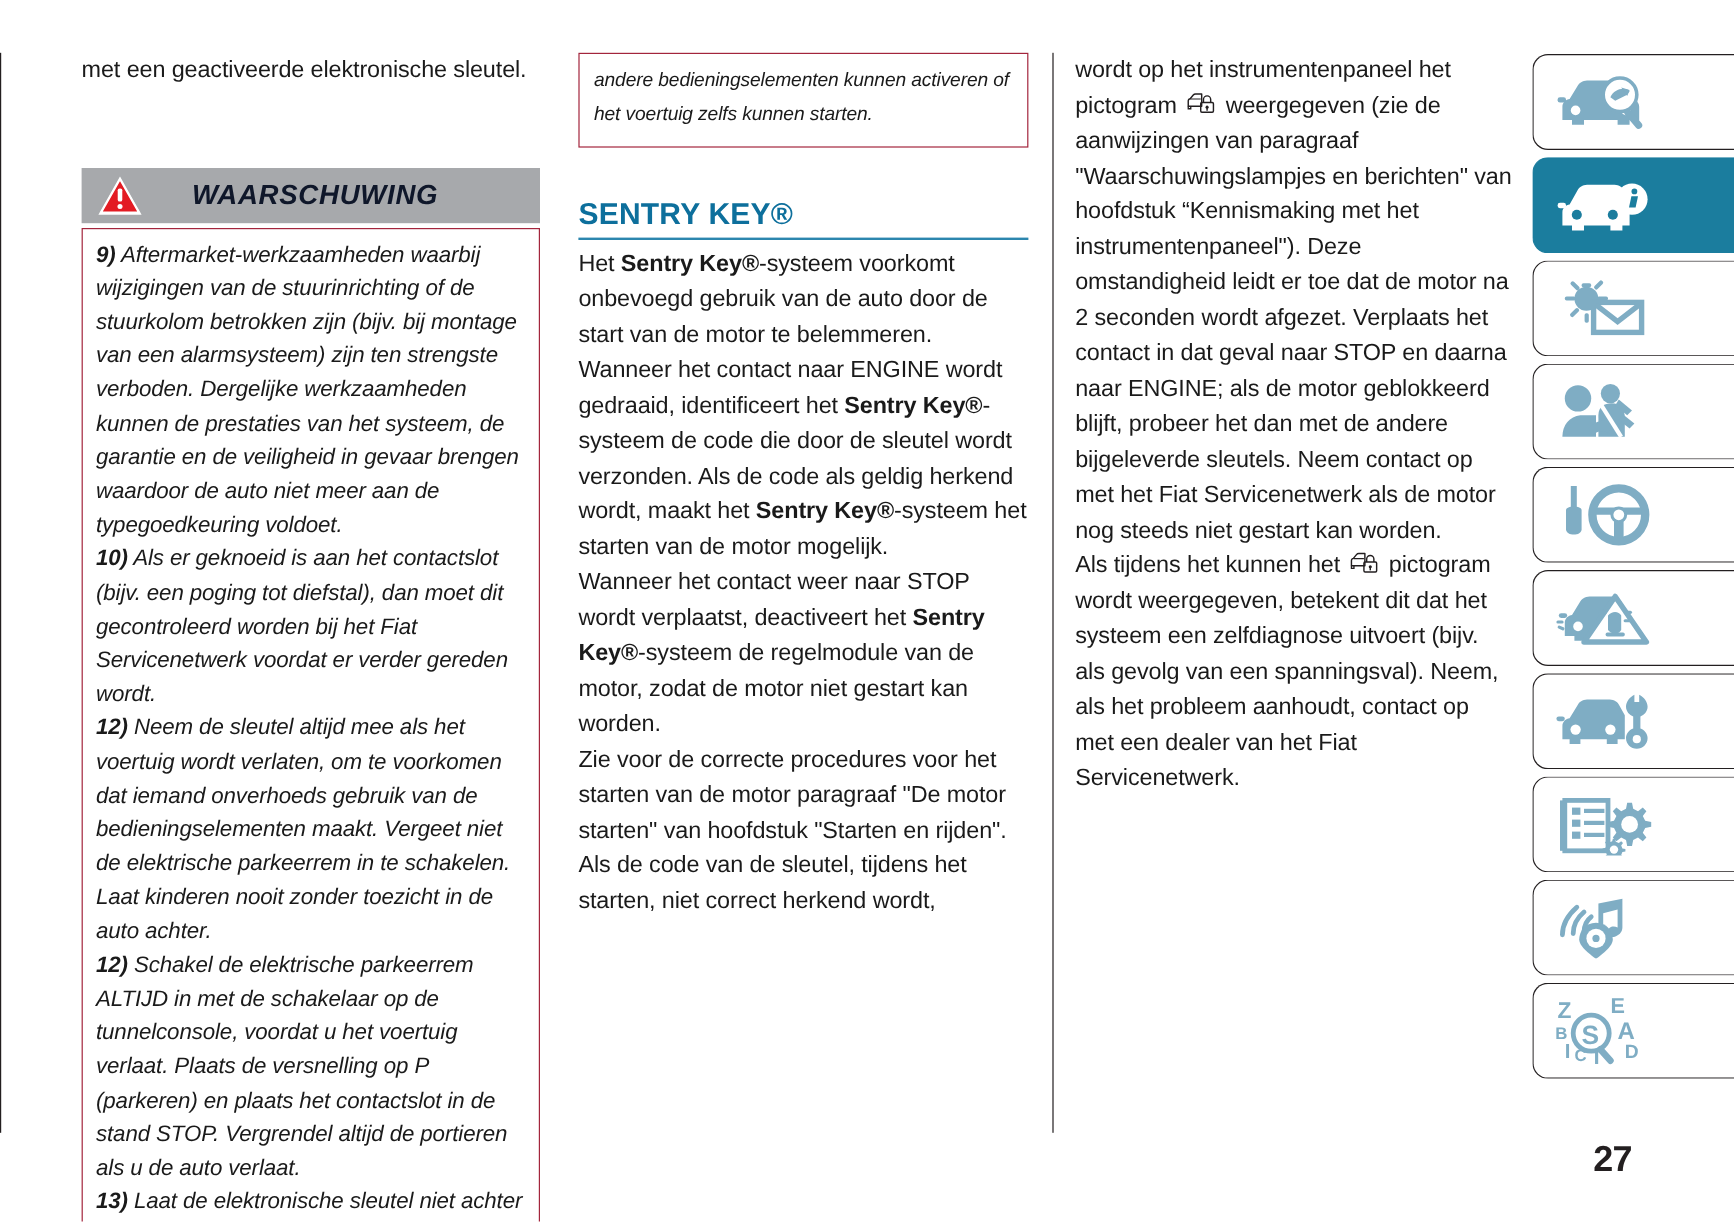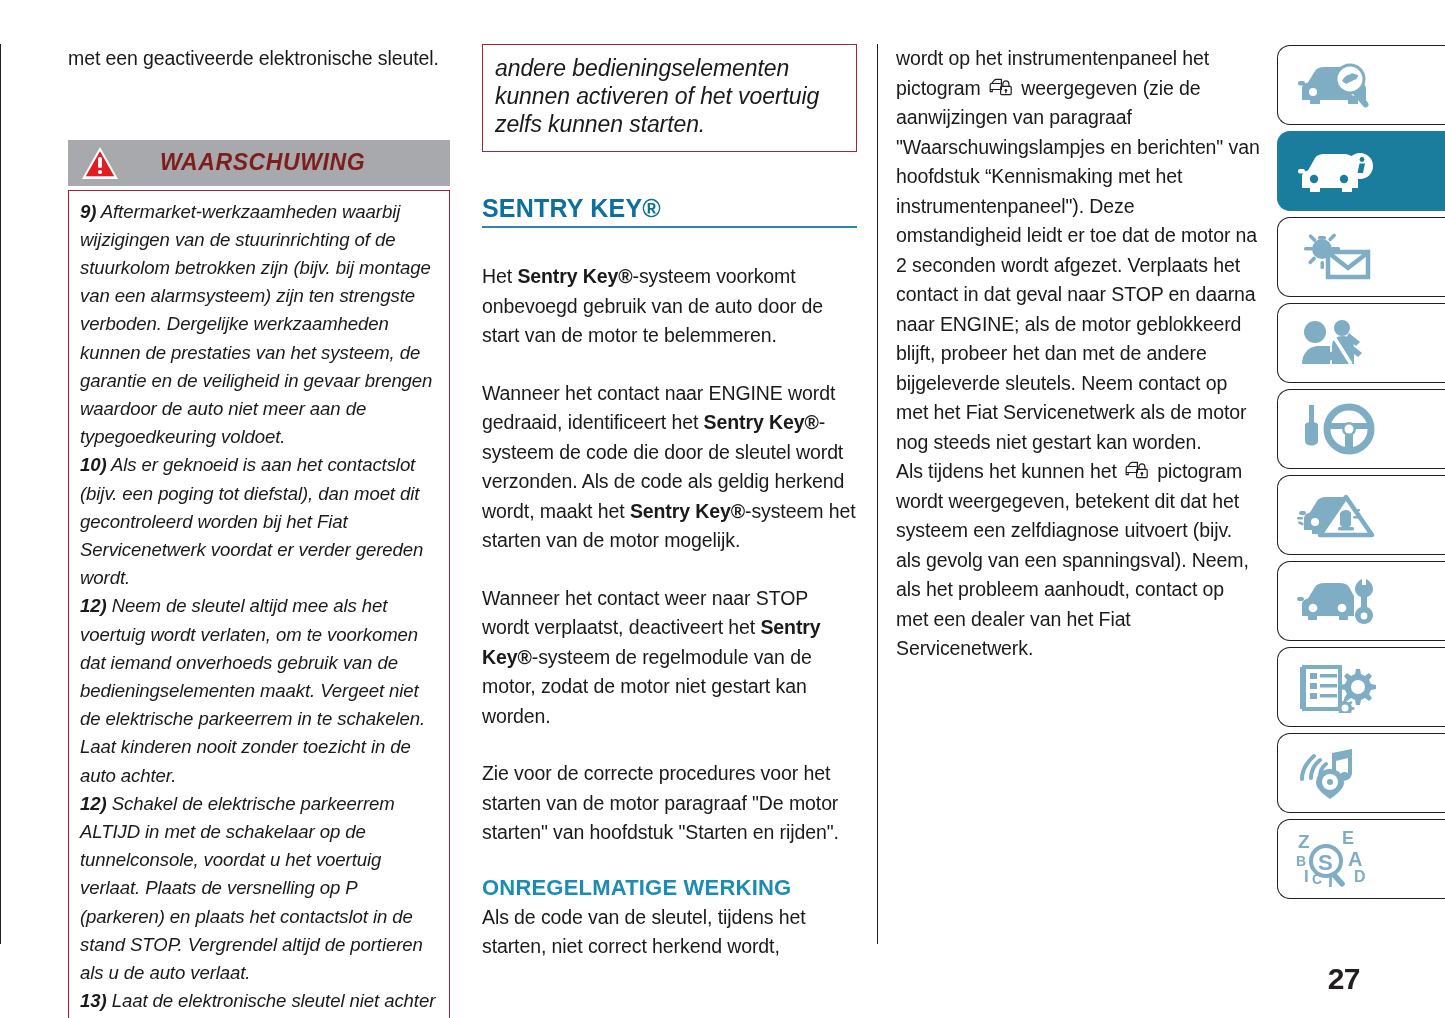--- a/index.html
+++ b/index.html
@@ -40,42 +40,42 @@
     top: 44px;
     width: 1px;
     height: 900px;
     background: #231f20;
   }
   .divider-2 { left: 877px; }
 
   p { margin: 0 0 0 0; }
   p + p { margin-top: 0; }
 
-  .body-text p { margin-bottom: 0; margin-top: 28px; }
+  .body-text p { margin-bottom: 0; }
 
   
   .warn-header {
     position: relative;
     height: 46px;
     background: #a7a9ac;
     margin-top: 66px;
     display: flex;
     align-items: center;
   }
   .warn-header .tri-wrap {
     width: 64px;
     display: flex;
     align-items: center;
     justify-content: center;
   }
   .warn-title {
     font-weight: bold;
     font-style: italic;
     font-size: 23px;
-    color: #7f1d1d;
+    color: #0f172a;
     letter-spacing: 0.6px;
     margin-left: 28px;
   }
 
   
   .warn-box {
     border: 1.5px solid #a3253c;
     padding: 7px 10px 10px 11px;
     margin-top: 4px;
     font-style: italic;
@@ -84,21 +84,21 @@
     box-sizing: border-box;
   }
   .warn-box .num { font-weight: bold; font-style: italic; }
   .warn-box p { text-indent: 0; }
 
   
   .cont-box {
     border: 1.5px solid #a3253c;
     padding: 9px 12px 12px 12px;
     font-style: italic;
-    font-size: 23px;
+    font-size: 16px;
     line-height: 28.2px;
     box-sizing: border-box;
   }
 
   
   .h-section {
     color: #0d6f9c;
     font-weight: bold;
     font-size: 25px;
     letter-spacing: 0.2px;
@@ -153,21 +153,21 @@
   .tab.active {
     background: #1b7d9e;
     border-color: #1b7d9e;
   }
   .tab svg { display: block; }
 
   
   .pageno {
     position: absolute;
     right: 85px;
-    bottom: 22px;
+    bottom: 34px;
     font-size: 30px;
     font-weight: bold;
     color: #231f20;
     letter-spacing: -0.5px;
   }
 </style>
 </head>
 <body>
 
 <div class="page">
@@ -210,21 +210,20 @@
 
     <div class="gap-xs"></div>
 
     <div class="body-text">
       <p id="mp0"><span>Het </span><b>Sentry Key®</b><span>-systeem voorkomt onbevoegd gebruik van de auto door de start van de motor te belemmeren.</span></p>
       <p id="mp2"><span>Wanneer het contact naar ENGINE wordt gedraaid, identificeert het </span><b>Sentry Key®</b><span>-systeem de code die door de sleutel wordt verzonden. Als de code als geldig herkend wordt, maakt het </span><b>Sentry Key®</b><span>-systeem het starten van de motor mogelijk.</span></p>
       <p id="mp3"><span>Wanneer het contact weer naar STOP wordt verplaatst, deactiveert het </span><b>Sentry Key®</b><span>-systeem de regelmodule van de motor, zodat de motor niet gestart kan worden.</span></p>
       <p id="mp4"><span>Zie voor de correcte procedures voor het starten van de motor paragraaf "De motor starten" van hoofdstuk "Starten en rijden".</span></p>
     </div>
 
-    <div class="h-sub">ONREGELMATIGE WERKING</div>
 
     <p>Als de code van de sleutel, tijdens het starten, niet correct herkend wordt,</p>
   </div>
 
   <div class="col col-right">
 
     <p><span>wordt op het instrumentenpaneel het pictogram </span><span class="picto"><svg width="26" height="22" viewBox="0 0 26 22">
             <path d="M2.2 12.5 L2.2 8.2 C2.2 7.4 2.8 6.3 3.8 6.3 L6.4 3.2 C6.9 2.6 7.5 2.3 8.3 2.3 L13.4 2.3 L13.4 6.3 L13.4 12.5 Z" fill="none" stroke="#231f20" stroke-width="1.2" stroke-linejoin="round"></path>
             <path d="M2.2 12.5 L2.2 14.6 L4.3 14.6 L4.3 12.5" fill="none" stroke="#231f20" stroke-width="1.1"></path>
             <path d="M3.9 6.5 L12.6 6.5" stroke="#231f20" stroke-width="1"></path>

